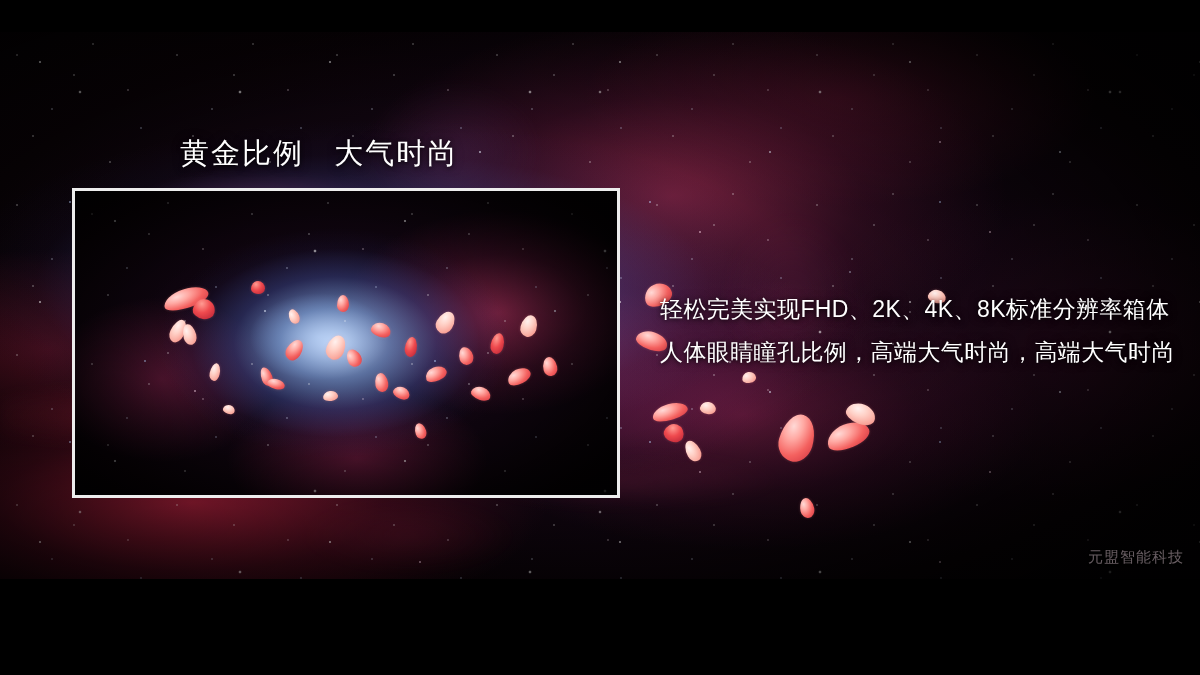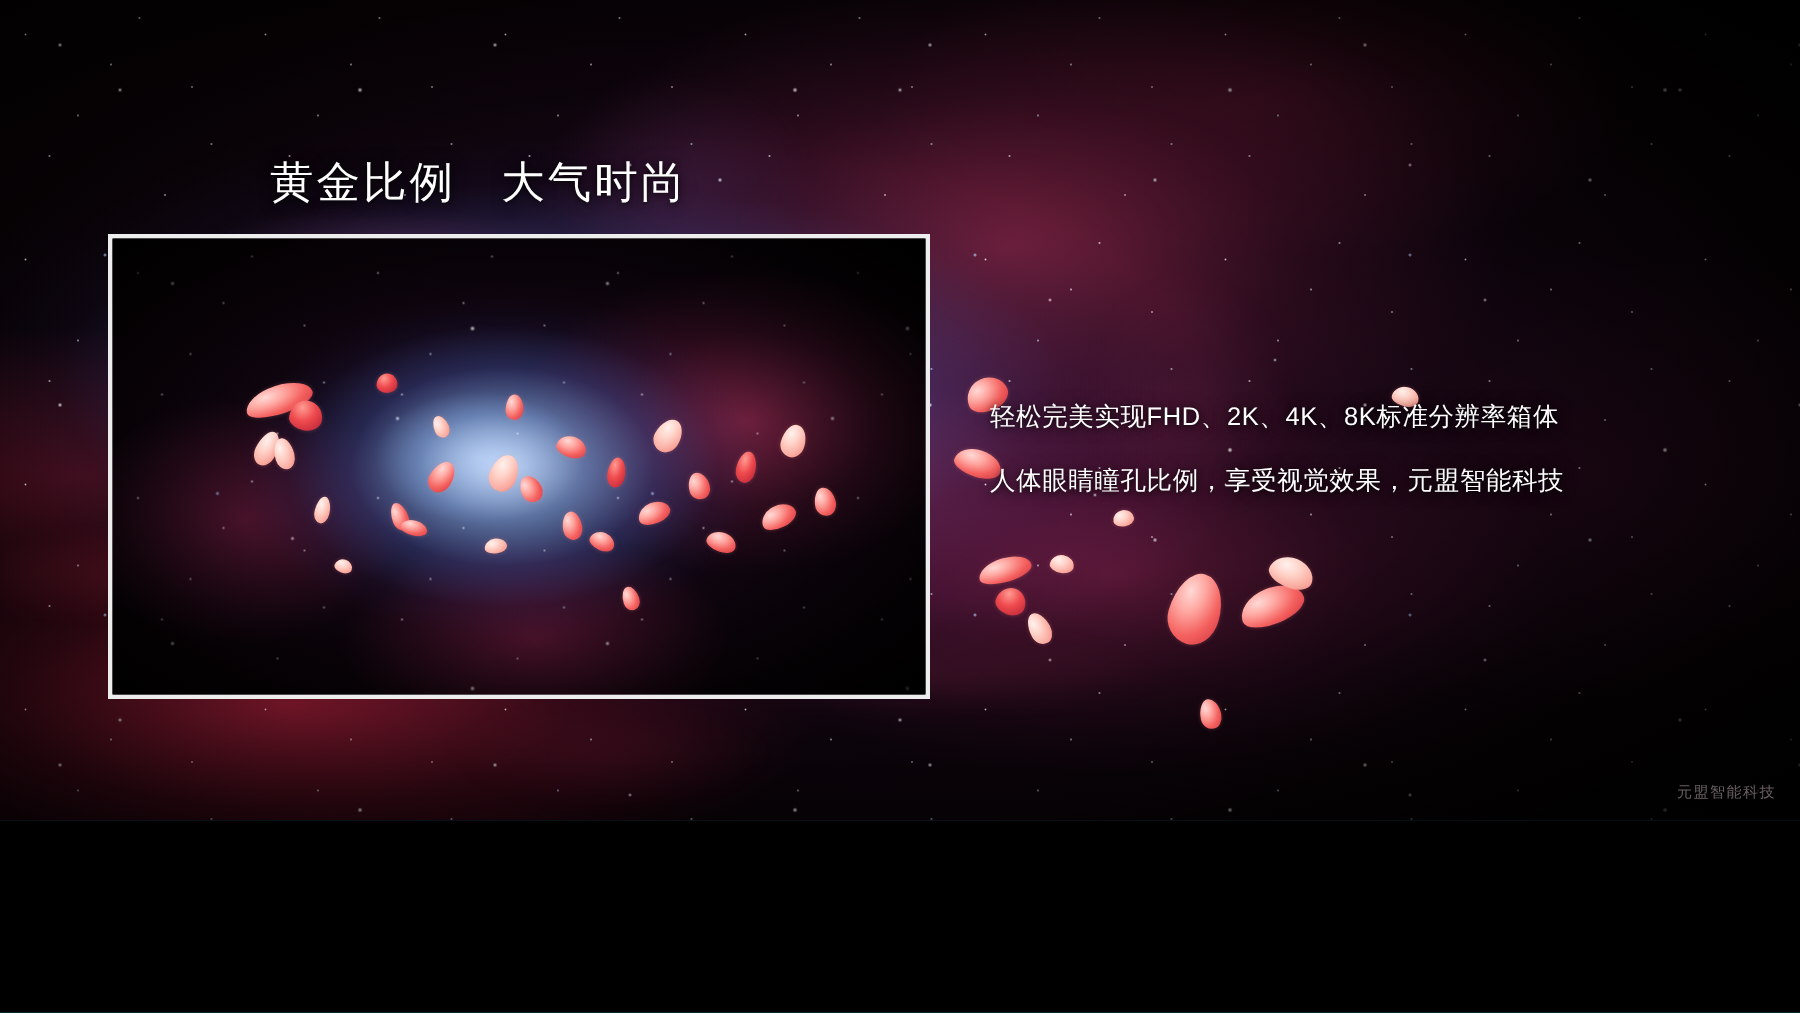--- a/index.html
+++ b/index.html
@@ -5,20 +5,21 @@
   html,body{margin:0;padding:0;background:#000;}
   body{
     font-family:"Liberation Sans","DejaVu Sans",sans-serif;
     -webkit-font-smoothing:antialiased;
   }
   #slide{
     position:relative;
     width:1200px;height:547px;
     overflow:hidden;
     background:#0c4a6e;
+    margin-top:32px;
   }
 
   
   .bg-base{
     position:absolute;inset:0;
     background:
       radial-gradient(ellipse 40% 34% at 31% 46%, rgba(150,185,235,0.92) 0%, rgba(96,126,196,0.62) 26%, rgba(60,74,150,0.34) 48%, rgba(28,30,76,0.12) 70%, rgba(0,0,0,0) 88%),
       radial-gradient(ellipse 20% 17% at 28% 44%, rgba(215,235,255,0.70) 0%, rgba(160,195,240,0.34) 42%, rgba(0,0,0,0) 78%),
       radial-gradient(ellipse 30% 30% at 45% 58%, rgba(178,62,128,0.55) 0%, rgba(120,34,92,0.30) 45%, rgba(0,0,0,0) 80%),
       radial-gradient(ellipse 34% 40% at 56% 30%, rgba(176,48,86,0.58) 0%, rgba(112,26,58,0.30) 46%, rgba(0,0,0,0) 82%),
@@ -125,30 +126,30 @@
     position:absolute;left:180px;top:102px;
     font-size:29px;letter-spacing:2px;
     color:#ffffff;
     text-shadow:0 1px 4px rgba(0,0,0,0.75), 0 0 12px rgba(0,0,0,0.45);
     white-space:pre;
   }
   #body-copy{
     position:absolute;left:660px;top:256px;width:520px;
   }
   #body-copy .line{
-    font-size:17px;
+    font-size:23px;
     line-height:43px;
     color:#ffffff;
     letter-spacing:.4px;
     text-shadow:0 1px 4px rgba(0,0,0,0.80), 0 0 10px rgba(0,0,0,0.5);
     white-space:nowrap;
   }
   #watermark{
     position:absolute;right:16px;bottom:12px;
-    font-size:10px;
+    font-size:15px;
     color:rgba(168,150,158,0.62);
     letter-spacing:1px;
     text-shadow:0 1px 2px rgba(0,0,0,0.6);
   }
 </style>
 </head>
 <body>
 
 <div id="slide">
 
@@ -210,17 +211,17 @@
           <div class="petal pale" style="left: 148px; top: 214px; width: 12px; height: 9px; transform: rotate(18deg);"></div>
           <div class="petal" style="left: 340px; top: 232px; width: 11px; height: 16px; transform: rotate(-18deg);"></div>
         </div>
     </div>
   </div>
 
   <div id="title">黄金比例   大气时尚</div>
 
   <div id="body-copy">
     <div class="line">轻松完美实现FHD、2K、4K、8K标准分辨率箱体</div>
-    <div class="line">人体眼睛瞳孔比例，享受视觉效果，元盟智能科技</div>
+    <div class="line">人体眼睛瞳孔比例，高端大气时尚，高端大气时尚</div>
   </div>
 
   <div id="watermark">元盟智能科技</div>
 </div>
 
 </body></html>

